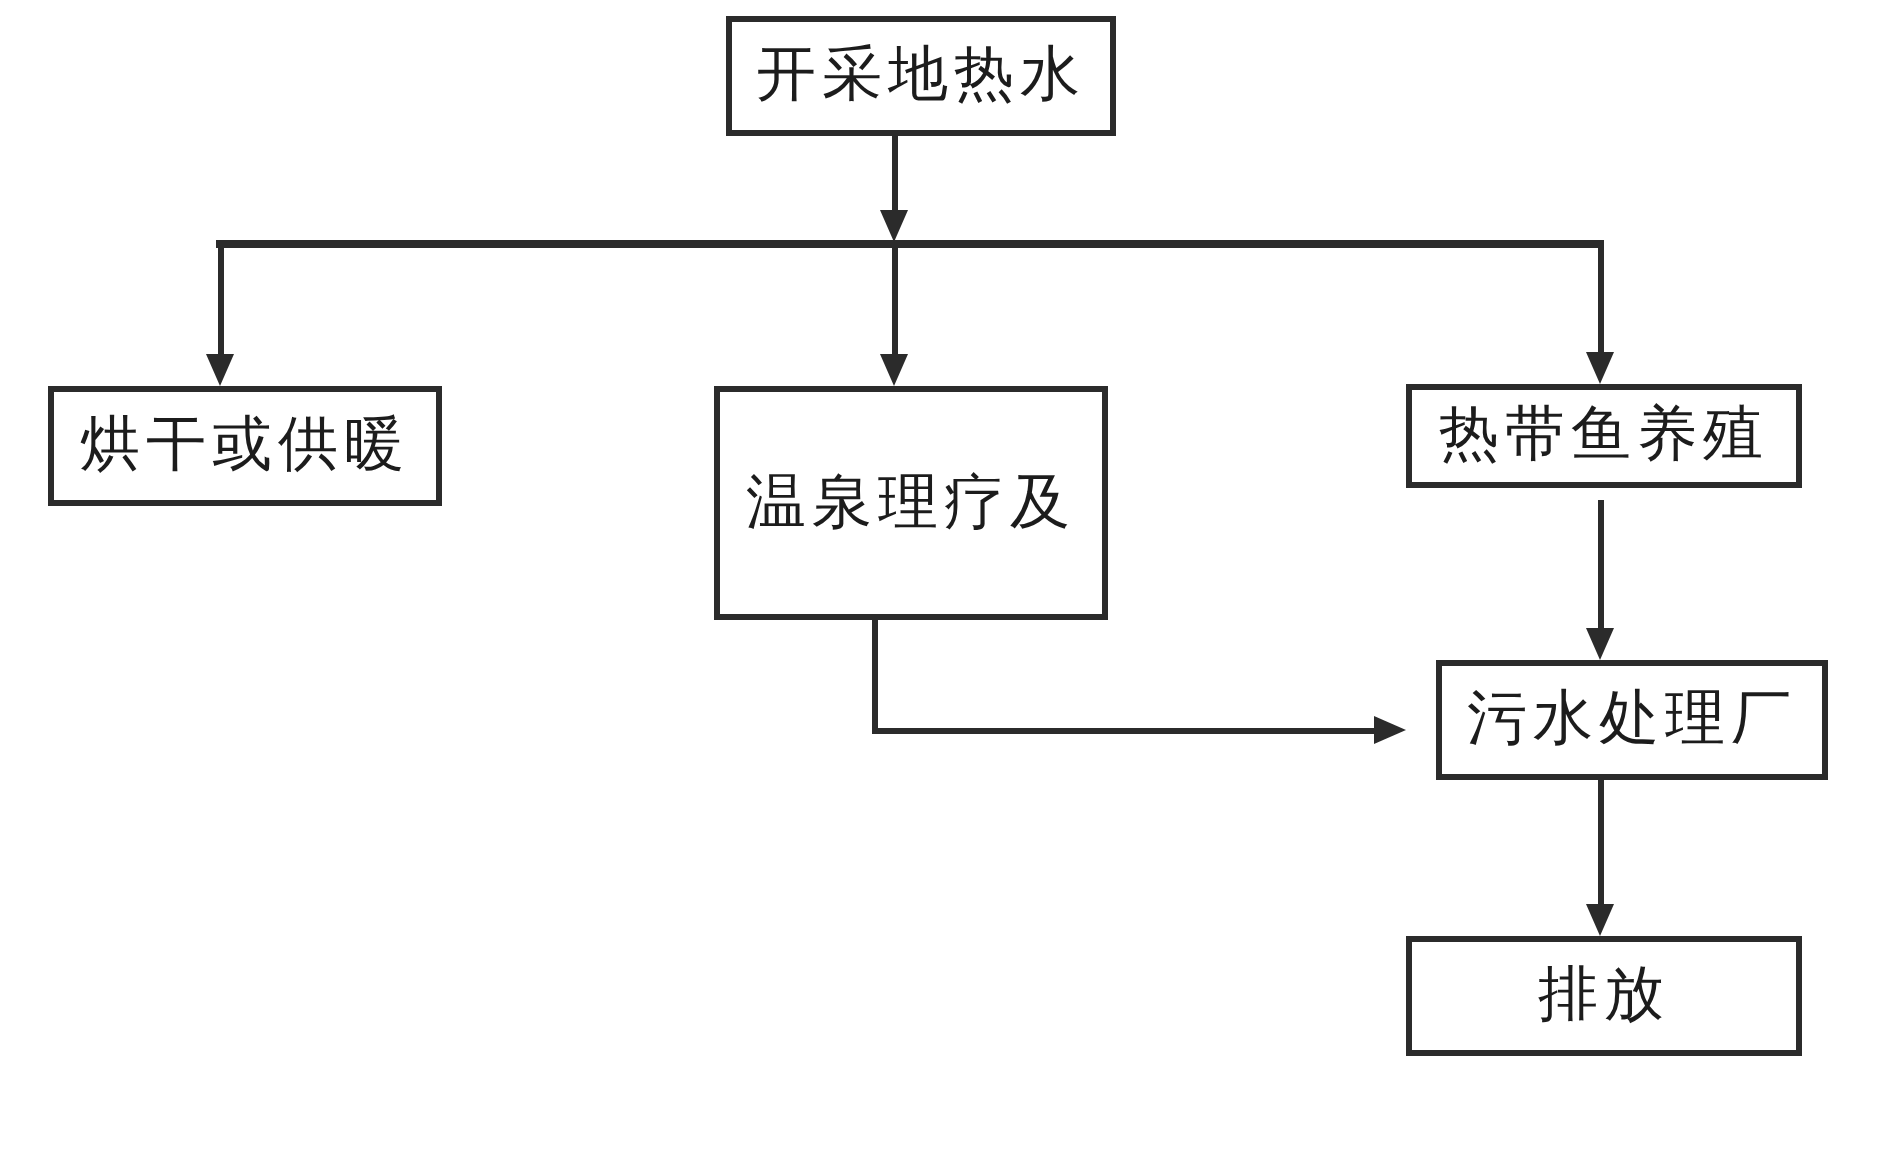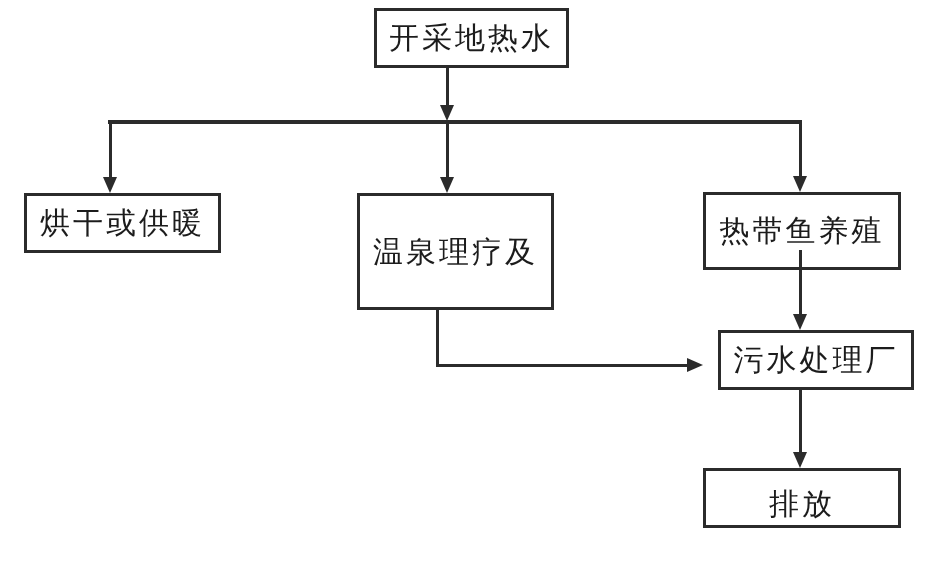--- a/index.html
+++ b/index.html
@@ -51,26 +51,26 @@
   .ah-right {
     position: absolute;
     width: 0;
     height: 0;
     border-top: 7px solid transparent;
     border-bottom: 7px solid transparent;
     border-left: 16px solid var(--line);
   }
 
   
-  #node-source    { left: 374px; top: 8px;   width: 195px; height: 60px; }
+  #node-source    { left: 363px; top: 8px;   width: 195px; height: 60px; }
   #node-drying    { left: 24px;   top: 193px; width: 197px; height: 60px; }
   #node-spa       { left: 357px; top: 193px; width: 197px; height: 117px; }
-  #node-fish      { left: 703px; top: 192px; width: 198px; height: 78px; }
+  #node-fish      { left: 703px; top: 192px; width: 198px; height: 52px; }
   #node-sewage    { left: 718px; top: 330px; width: 196px; height: 60px; }
-  #node-discharge { left: 703px; top: 468px; width: 198px; height: 60px; justify-content: flex-end; }
+  #node-discharge { left: 703px; top: 468px; width: 198px; height: 60px; }
 
   
   #seg-source-down   { left: 446px; top: 66px;  width: 3px;   height: 39px; }
   #ah-source-down    { left: 440px; top: 105px; }
   #seg-branch-h      { left: 108px; top: 120px; width: 694px; height: 4px; }
   #seg-drying-down   { left: 109px; top: 124px; width: 3px;   height: 53px; }
   #ah-drying-down    { left: 103px; top: 177px; }
   #seg-spa-down      { left: 446px; top: 124px; width: 3px;   height: 53px; }
   #ah-spa-down       { left: 440px; top: 177px; }
   #seg-fish-down     { left: 799px; top: 124px; width: 3px;   height: 52px; }

